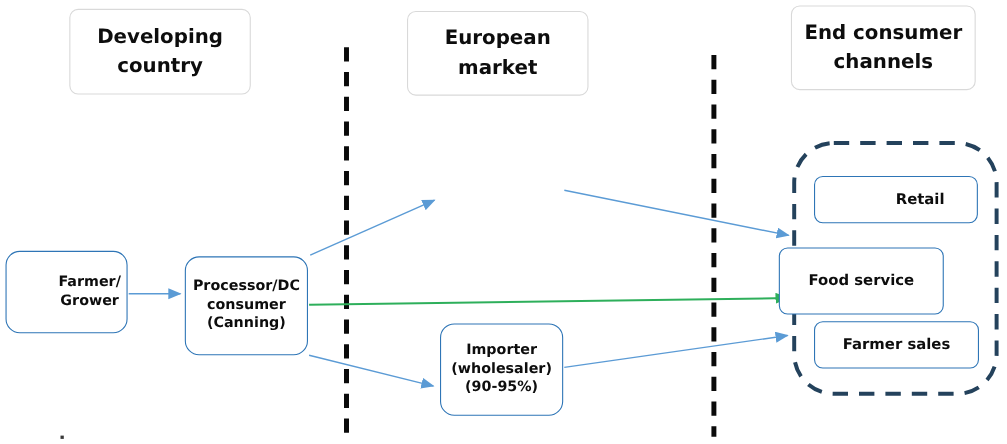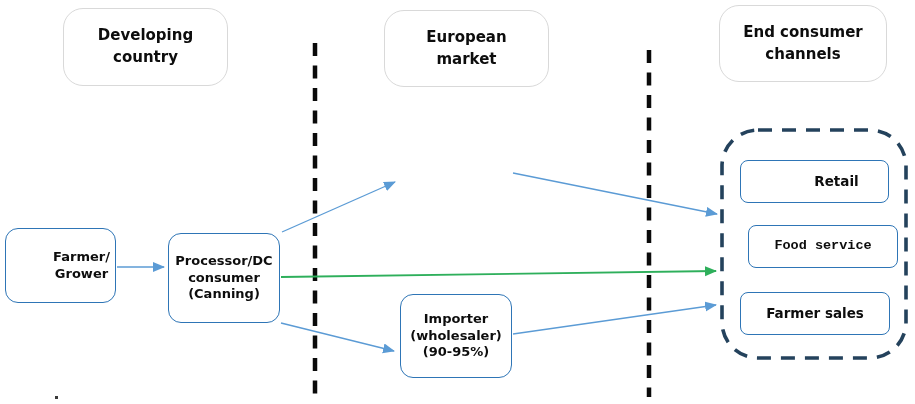--- a/index.html
+++ b/index.html
@@ -17,21 +17,21 @@
     font-family:"DejaVu Sans","Liberation Sans",sans-serif;
   }
   .layer-svg{position:absolute;left:0;top:0;z-index:1;}
   .box{
     position:absolute;z-index:2;background:#fff;box-sizing:border-box;
     display:flex;align-items:center;justify-content:center;text-align:center;
     font-weight:bold;color:var(--text-black,#0d0d0d);white-space:pre-line;
   }
   .header-box{
     border:1.5px solid var(--header-border-gray,#d9d9d9);
-    border-radius:20px;font-size:15px;line-height:1.45;
+    border-radius:8px;font-size:18px;line-height:1.45;
   }
   .node-box{
     border:1.6px solid var(--node-border-blue,#2E75B6);
     border-radius:13px;font-size:13px;line-height:1.3;
   }
   .channel-box{
     border:1.4px solid var(--node-border-blue,#2E75B6);
     border-radius:8px;font-size:13.5px;line-height:1.2;z-index:3;
   }
   .stray-dot{position:absolute;left:55px;top:396px;width:3px;height:3px;background:#3a3a3a;z-index:2;}
@@ -60,33 +60,33 @@
     <line x1="282" y1="232" x2="395" y2="182" stroke-width="1.3" marker-end="url(#ah-blue)" style="stroke:var(--arrow-blue,#5B9BD5)"></line>
     <line x1="281" y1="323" x2="394" y2="351" stroke-width="1.3" marker-end="url(#ah-blue)" style="stroke:var(--arrow-blue,#5B9BD5)"></line>
     <line x1="513" y1="173" x2="717" y2="214" stroke-width="1.3" marker-end="url(#ah-blue)" style="stroke:var(--arrow-blue,#5B9BD5)"></line>
     <line x1="513" y1="334" x2="716" y2="305" stroke-width="1.3" marker-end="url(#ah-blue)" style="stroke:var(--arrow-blue,#5B9BD5)"></line>
 
     <line x1="281" y1="277" x2="716" y2="271" stroke-width="1.8" marker-end="url(#ah-green)" style="stroke:var(--arrow-green,#2EAF5B)"></line>
   </svg>
 
   <div class="box header-box" style="left:63px;top:8px;width:165px;height:78px;">Developing
 country</div>
-  <div class="box header-box" style="left:384px;top:10px;width:165px;height:77px;text-align:center;">European
+  <div class="box header-box" style="left:370px;top:10px;width:165px;height:77px;text-align:center;">European
 market</div>
   <div class="box header-box" style="left:719px;top:5px;width:168px;height:77px;text-align:center;">End consumer
 channels</div>
 
   <div class="box node-box" style="left:5px;top:228px;width:111px;height:75px;padding-left:42px;">Farmer/
 Grower</div>
   <div class="box node-box" style="left:168px;top:233px;width:112px;height:90px;">Processor/DC
 consumer
 (Canning)</div>
   <div class="box node-box" style="left:400px;top:294px;width:112px;height:84px;">Importer
 (wholesaler)
 (90-95%)</div>
 
   <div class="box channel-box" style="left:740px;top:160px;width:149px;height:43px;padding-left:44px;">Retail</div>
-  <div class="box channel-box" style="left:748px;top:225px;width:150px;height:43px;font-family:Liberation Mono, monospace;">Food service</div>
+  <div class="box channel-box" style="left:708px;top:225px;width:150px;height:61px;">Food service</div>
   <div class="box channel-box" style="left:740px;top:292px;width:150px;height:43px;">Farmer sales</div>
 
   <div class="stray-dot"></div>
 
 </div>
 
 </body></html>

